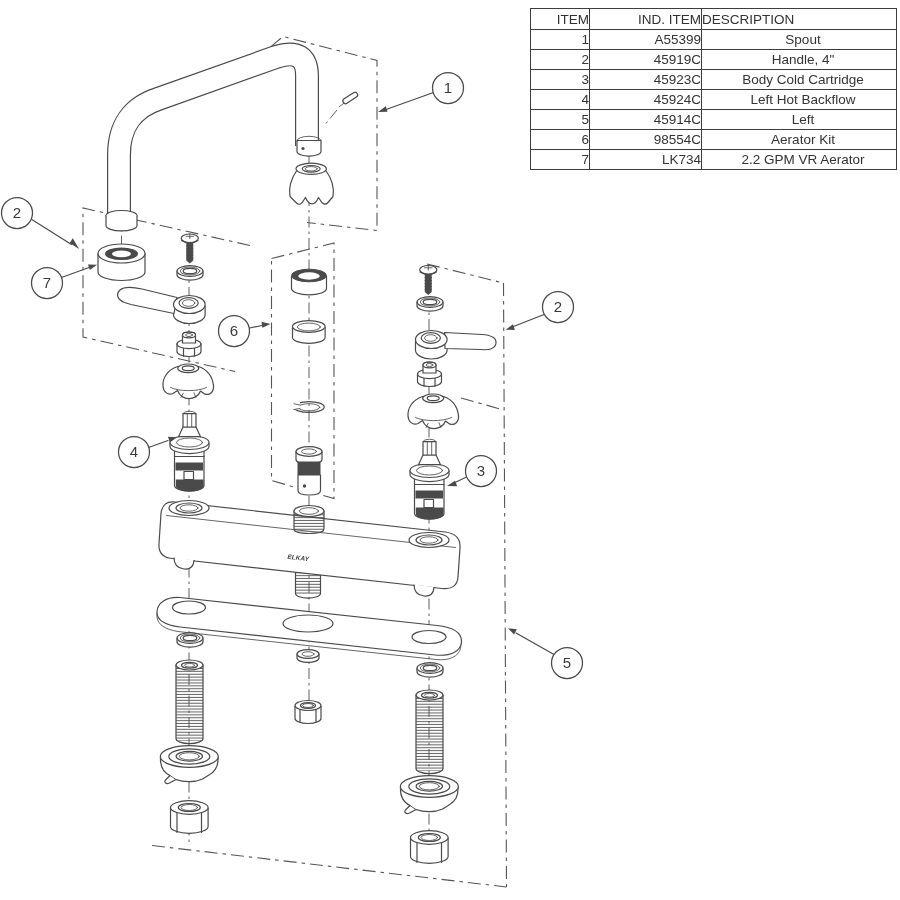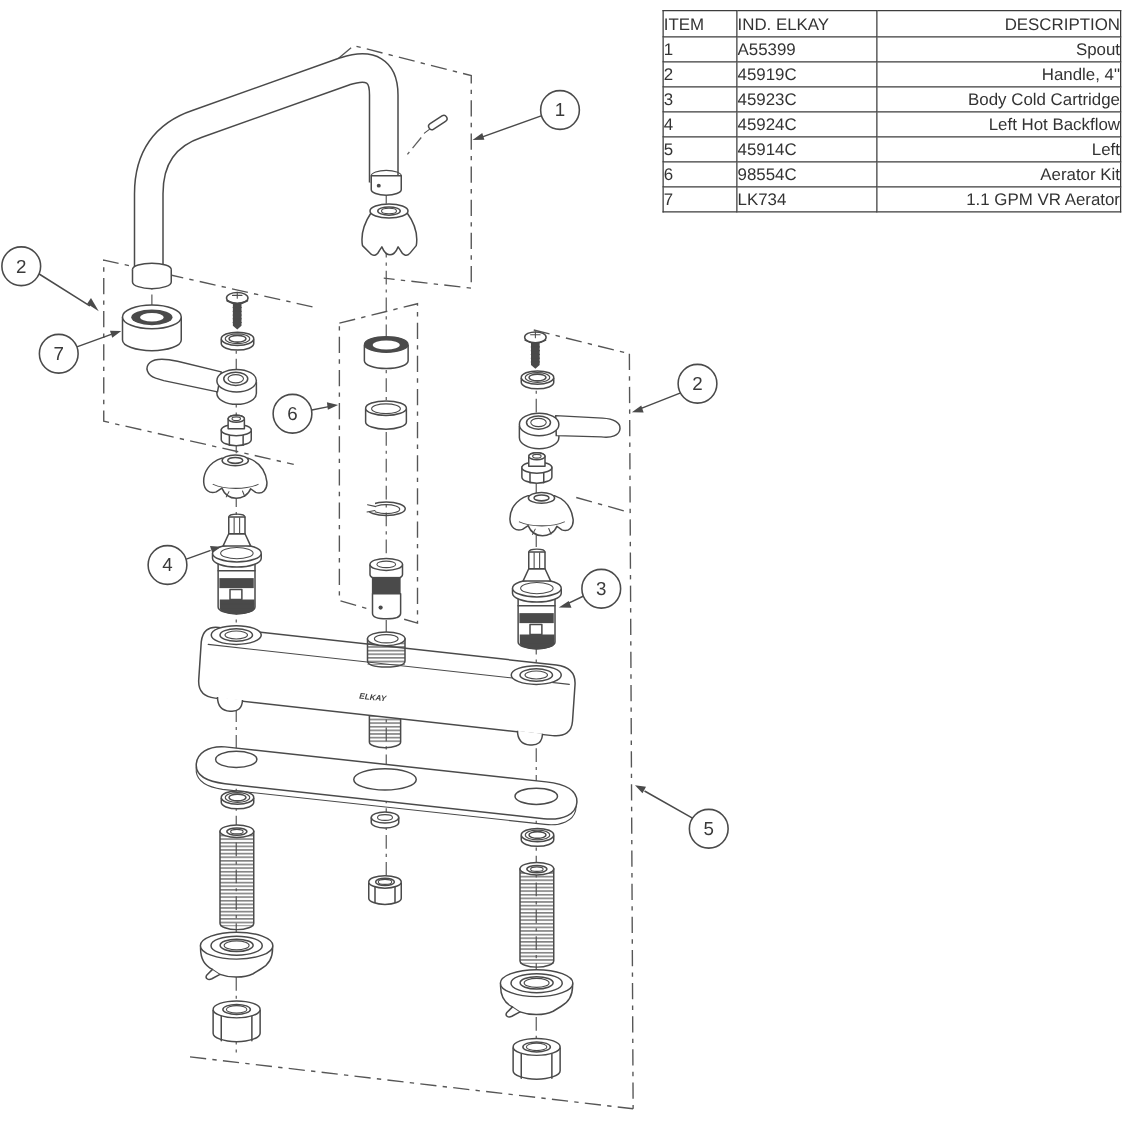--- a/index.html
+++ b/index.html
@@ -13,24 +13,24 @@
   .dk{fill:#4a4a4a;stroke:none;}
   .cl{fill:none;stroke:#5f5f5f;stroke-width:1;stroke-dasharray:11 4 2.5 4;}
   .bx{fill:none;stroke:#565656;stroke-width:1.1;stroke-dasharray:13 5 3.5 5;}
   .callout-circle{fill:#fff;stroke:#4a4a4a;stroke-width:1.25;}
   .callout-text{font-size:15px;fill:#3a3a3a;text-anchor:middle;}
   .brand-text{font-size:6.5px;font-style:italic;font-weight:bold;fill:#3d3d3d;text-anchor:middle;}
   
   .table-wrap{position:absolute;left:530px;top:8px;}
   table.parts{border-collapse:collapse;table-layout:fixed;width:366px;color:#333;}
   table.parts th,table.parts td{border:1.6px solid #3d3d3d;font-size:13.5px;font-weight:normal;
-      padding:0;height:19px;line-height:17px;text-align:left;overflow:hidden;white-space:nowrap;}
+      padding:0;height:19px;line-height:17px;text-align:right;overflow:hidden;white-space:nowrap;}
   table.parts th{height:20px;}
-  table.parts td.desc,table.parts th.desc{text-align:right;padding-left:8px;}
-  table.parts th.desc{text-align:right;padding-left:0;}
+  table.parts td.desc,table.parts th.desc{text-align:center;padding-left:8px;}
+  table.parts th.desc{text-align:left;padding-left:0;}
   col.c-item{width:59px;} col.c-part{width:112px;} col.c-desc{width:195px;}
 </style>
 </head>
 <body>
 
 <div class="stage">
 
   <svg width="900" height="900" viewBox="0 0 900 900">
     <defs>
       <pattern id="thr" width="5" height="2.9" patternUnits="userSpaceOnUse">
@@ -325,21 +325,21 @@
   <div class="table-wrap">
     <table class="parts">
       <colgroup>
           <col class="c-item">
           <col class="c-part">
           <col class="c-desc">
         </colgroup>
       <thead>
         <tr>
           <th>ITEM</th>
-          <th>IND. ELKAY</th>
+          <th>IND. ITEM</th>
           <th class="desc">DESCRIPTION</th>
         </tr>
       </thead>
       <tbody>
         <tr>
           <td>1</td>
           <td>A55399</td>
           <td class="desc">Spout</td>
         </tr>
         <tr>
@@ -363,19 +363,19 @@
           <td class="desc">Left</td>
         </tr>
         <tr>
           <td>6</td>
           <td>98554C</td>
           <td class="desc">Aerator Kit</td>
         </tr>
         <tr>
           <td>7</td>
           <td>LK734</td>
-          <td class="desc">1.1 GPM VR Aerator</td>
+          <td class="desc">2.2 GPM VR Aerator</td>
         </tr>
       </tbody>
     </table>
   </div>
 
 </div>
 
 </body></html>

